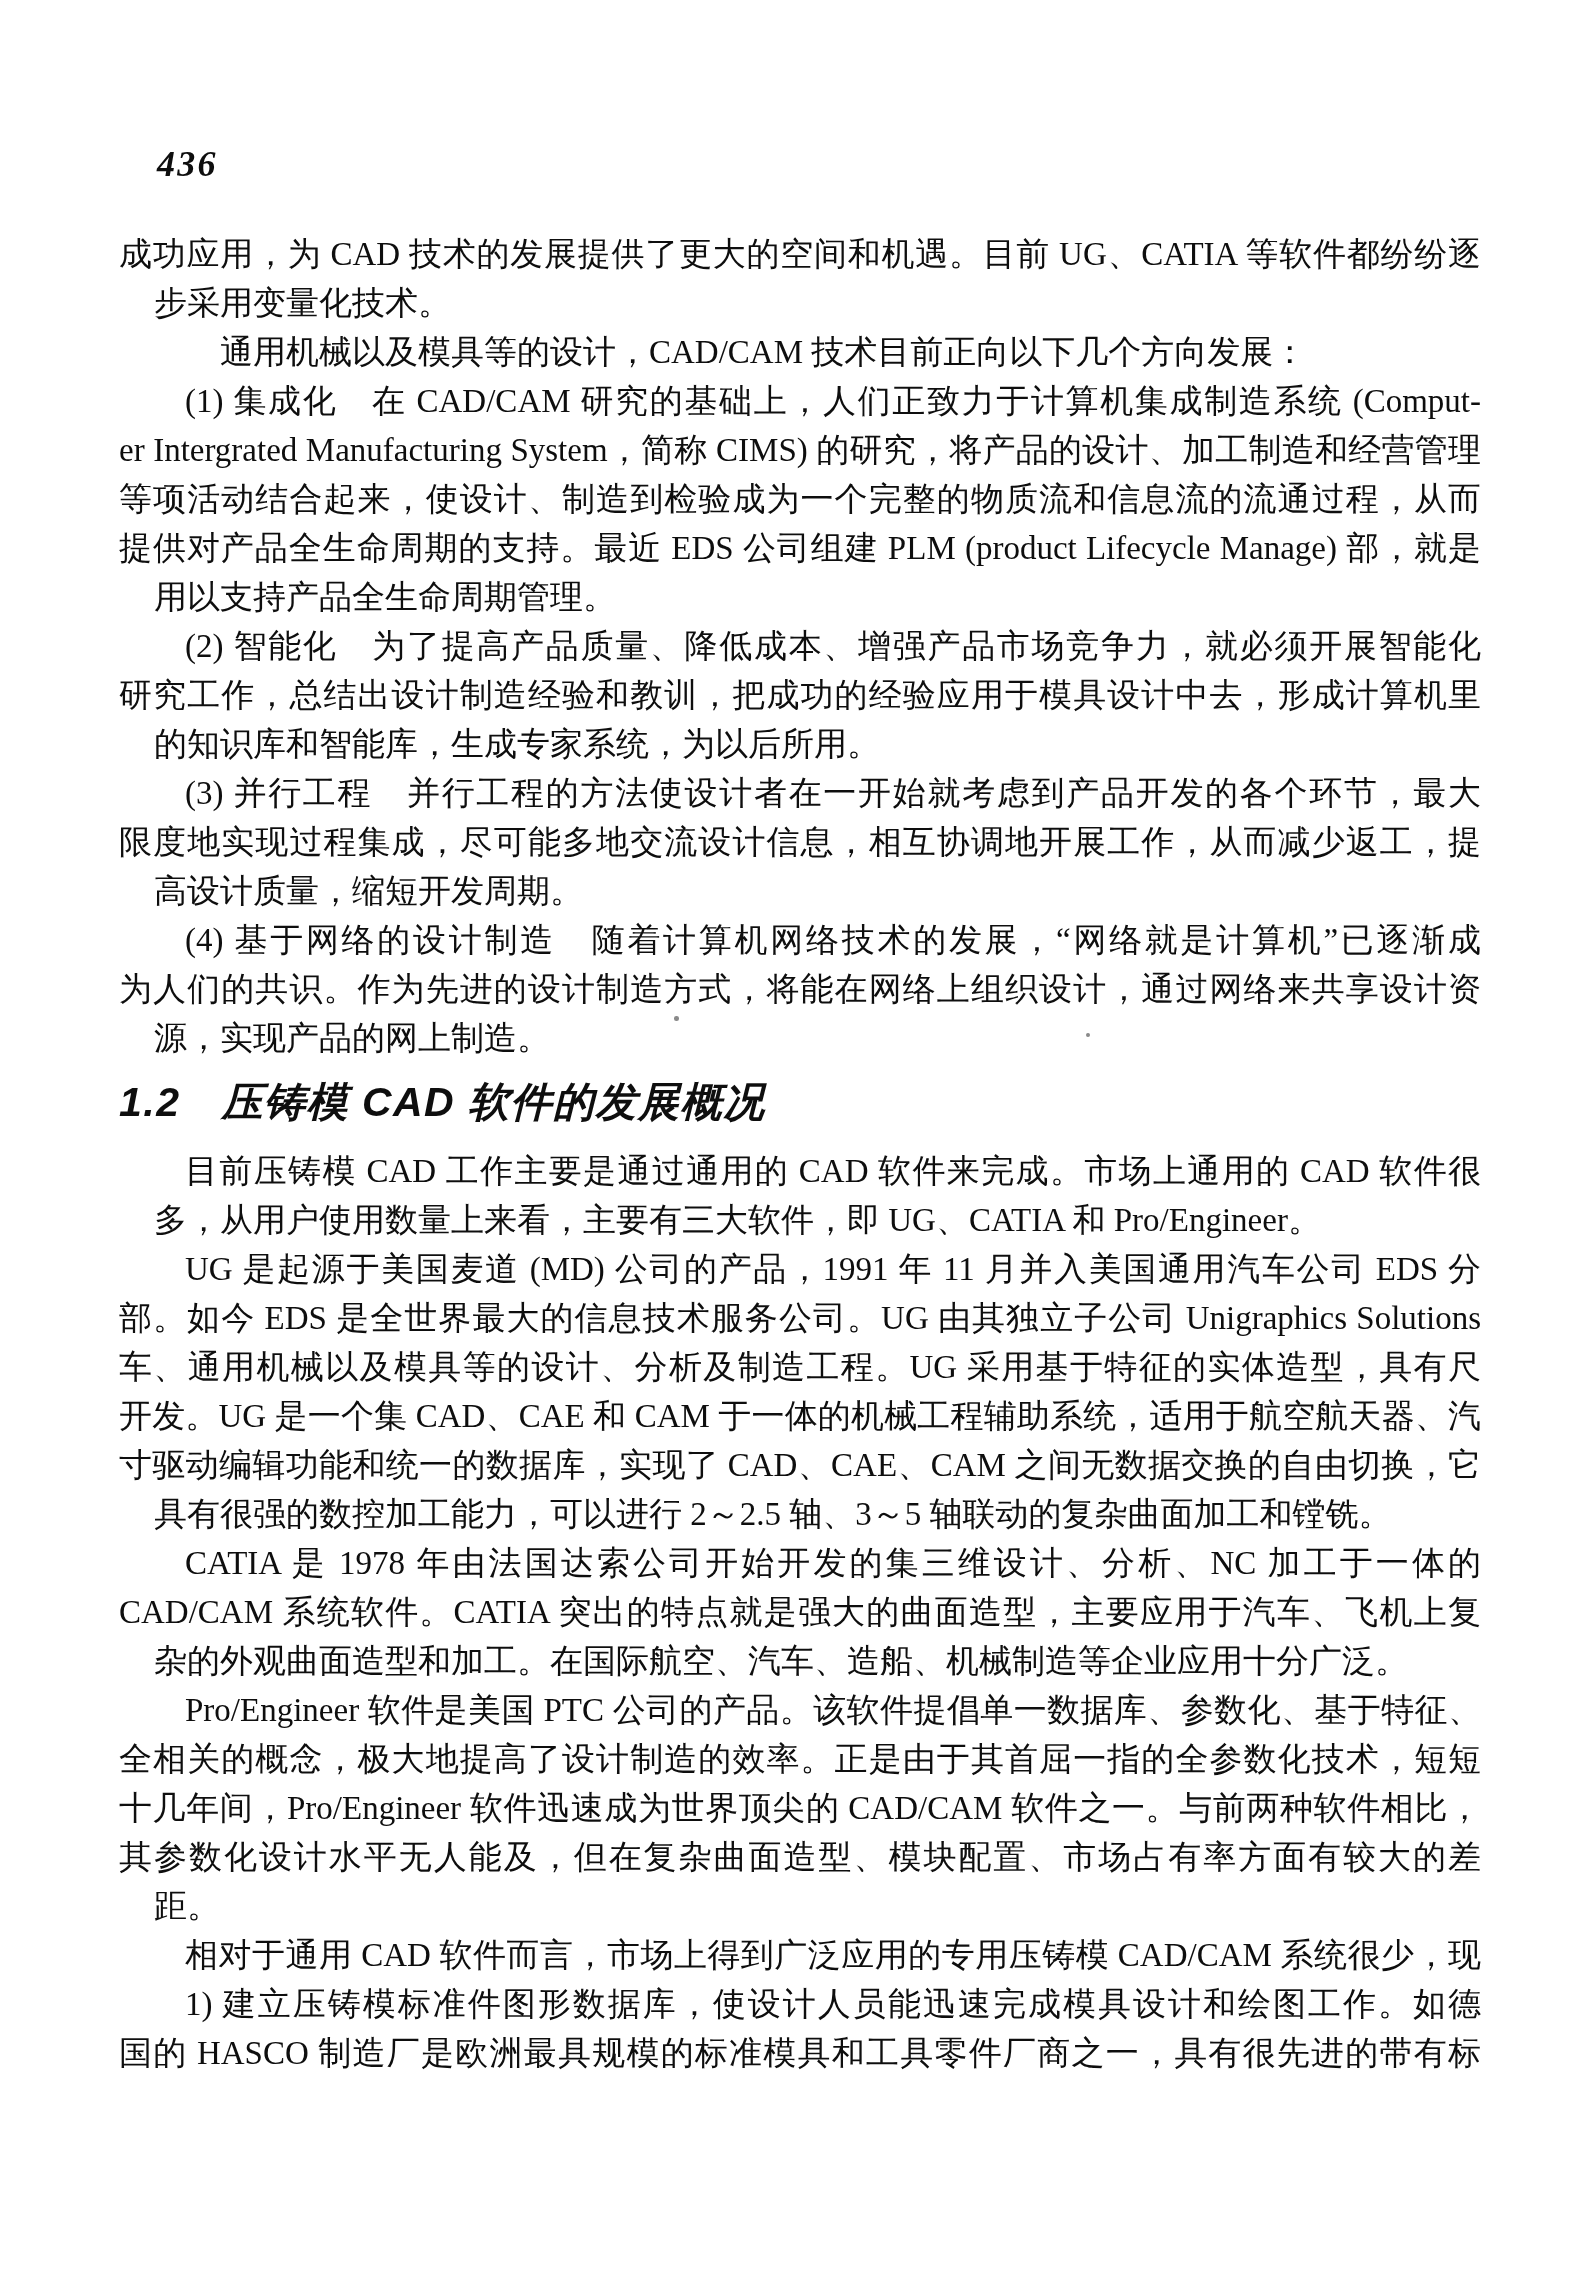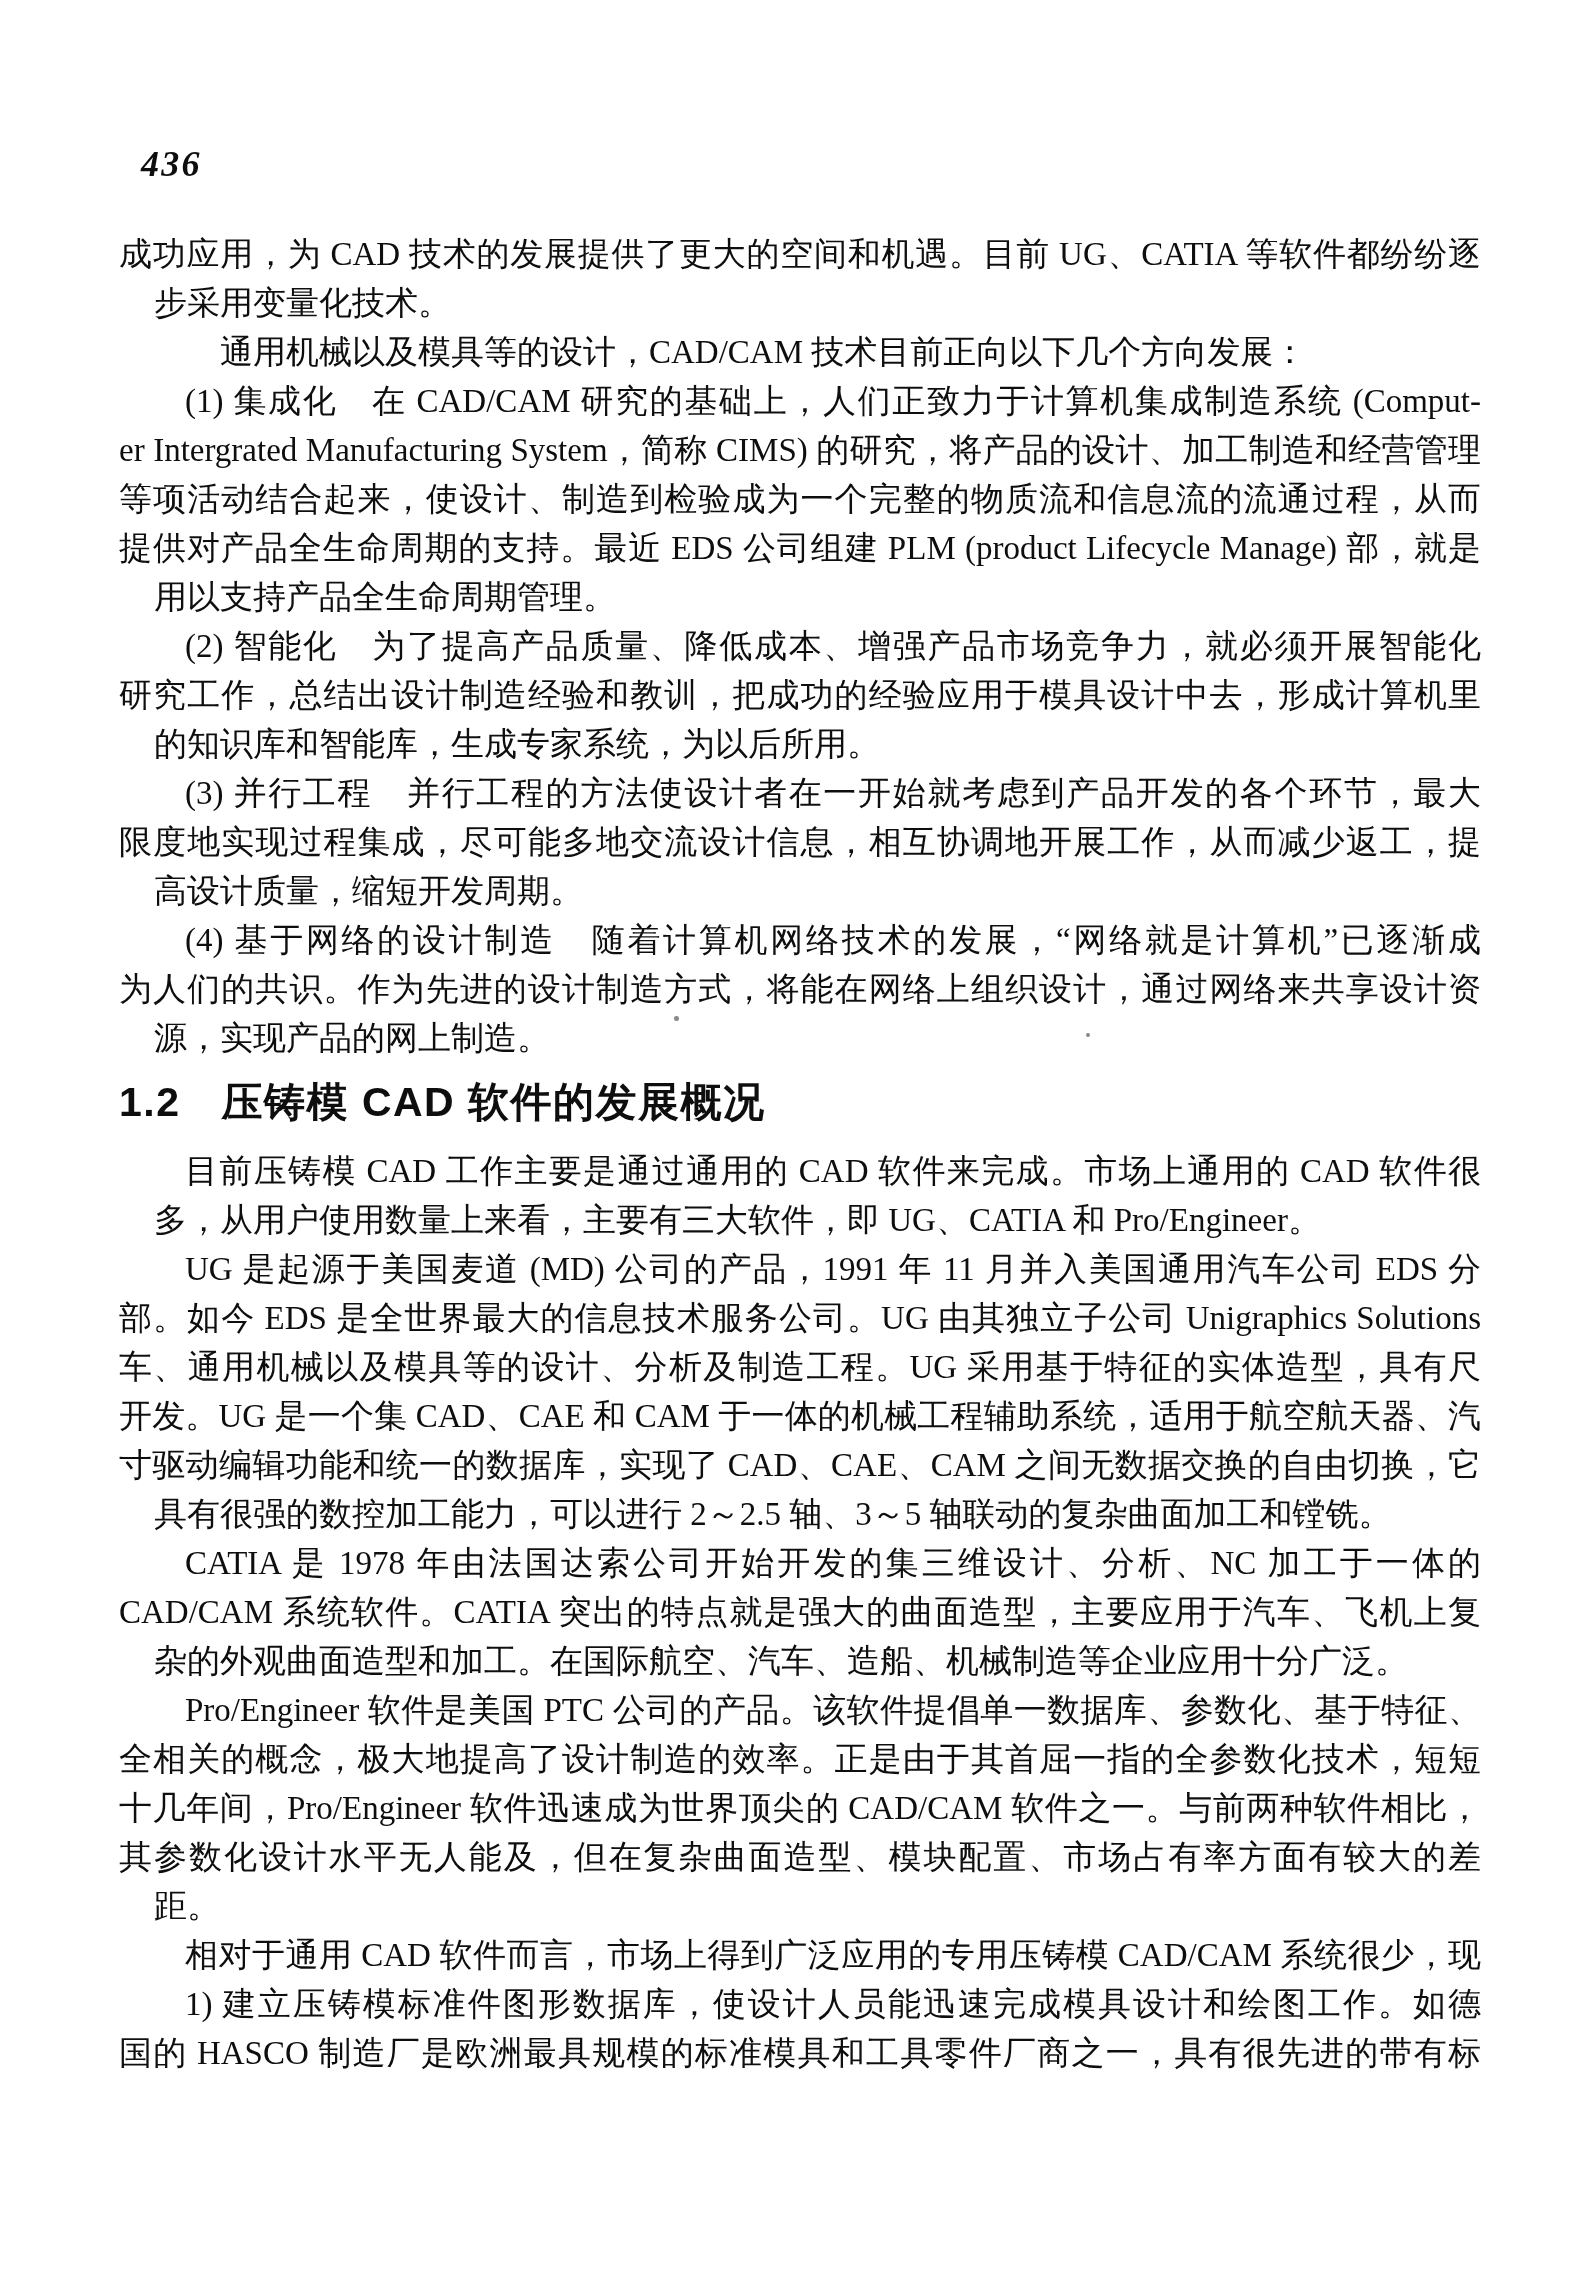--- a/index.html
+++ b/index.html
@@ -7,21 +7,21 @@
     position: relative;
     width: 1595px;
     height: 2295px;
     background: #ffffff;
     color: #0e0e0e;
     font-family: "Liberation Serif", "DejaVu Serif", serif;
     overflow: hidden;
   }
   .page-number {
     position: absolute;
-    left: 141px;
+    left: 157px;
     top: 143px;
     font-size: 36px;
     font-style: italic;
     font-weight: 600;
     letter-spacing: 2.3px;
   }
   .body-text {
     position: absolute;
     left: 119px;
     top: 231px;
@@ -43,20 +43,21 @@
     display: flex;
     align-items: baseline;
     height: 54px;
     margin-top: 10.6px;
     margin-bottom: 19.6px;
     font-family: "Liberation Sans", "DejaVu Sans", sans-serif;
     font-weight: 700;
     font-size: 41px;
     line-height: 54px;
     letter-spacing: 1.5px;
+    font-style: italic;
   }
   .heading-number { margin-right: 41px; }
   .scan-speck {
     position: absolute;
     width: 4.5px;
     height: 4.5px;
     border-radius: 50%;
     background: #8a8a8a;
   }
   .speck-1 { left: 674px; top: 1016px; }

